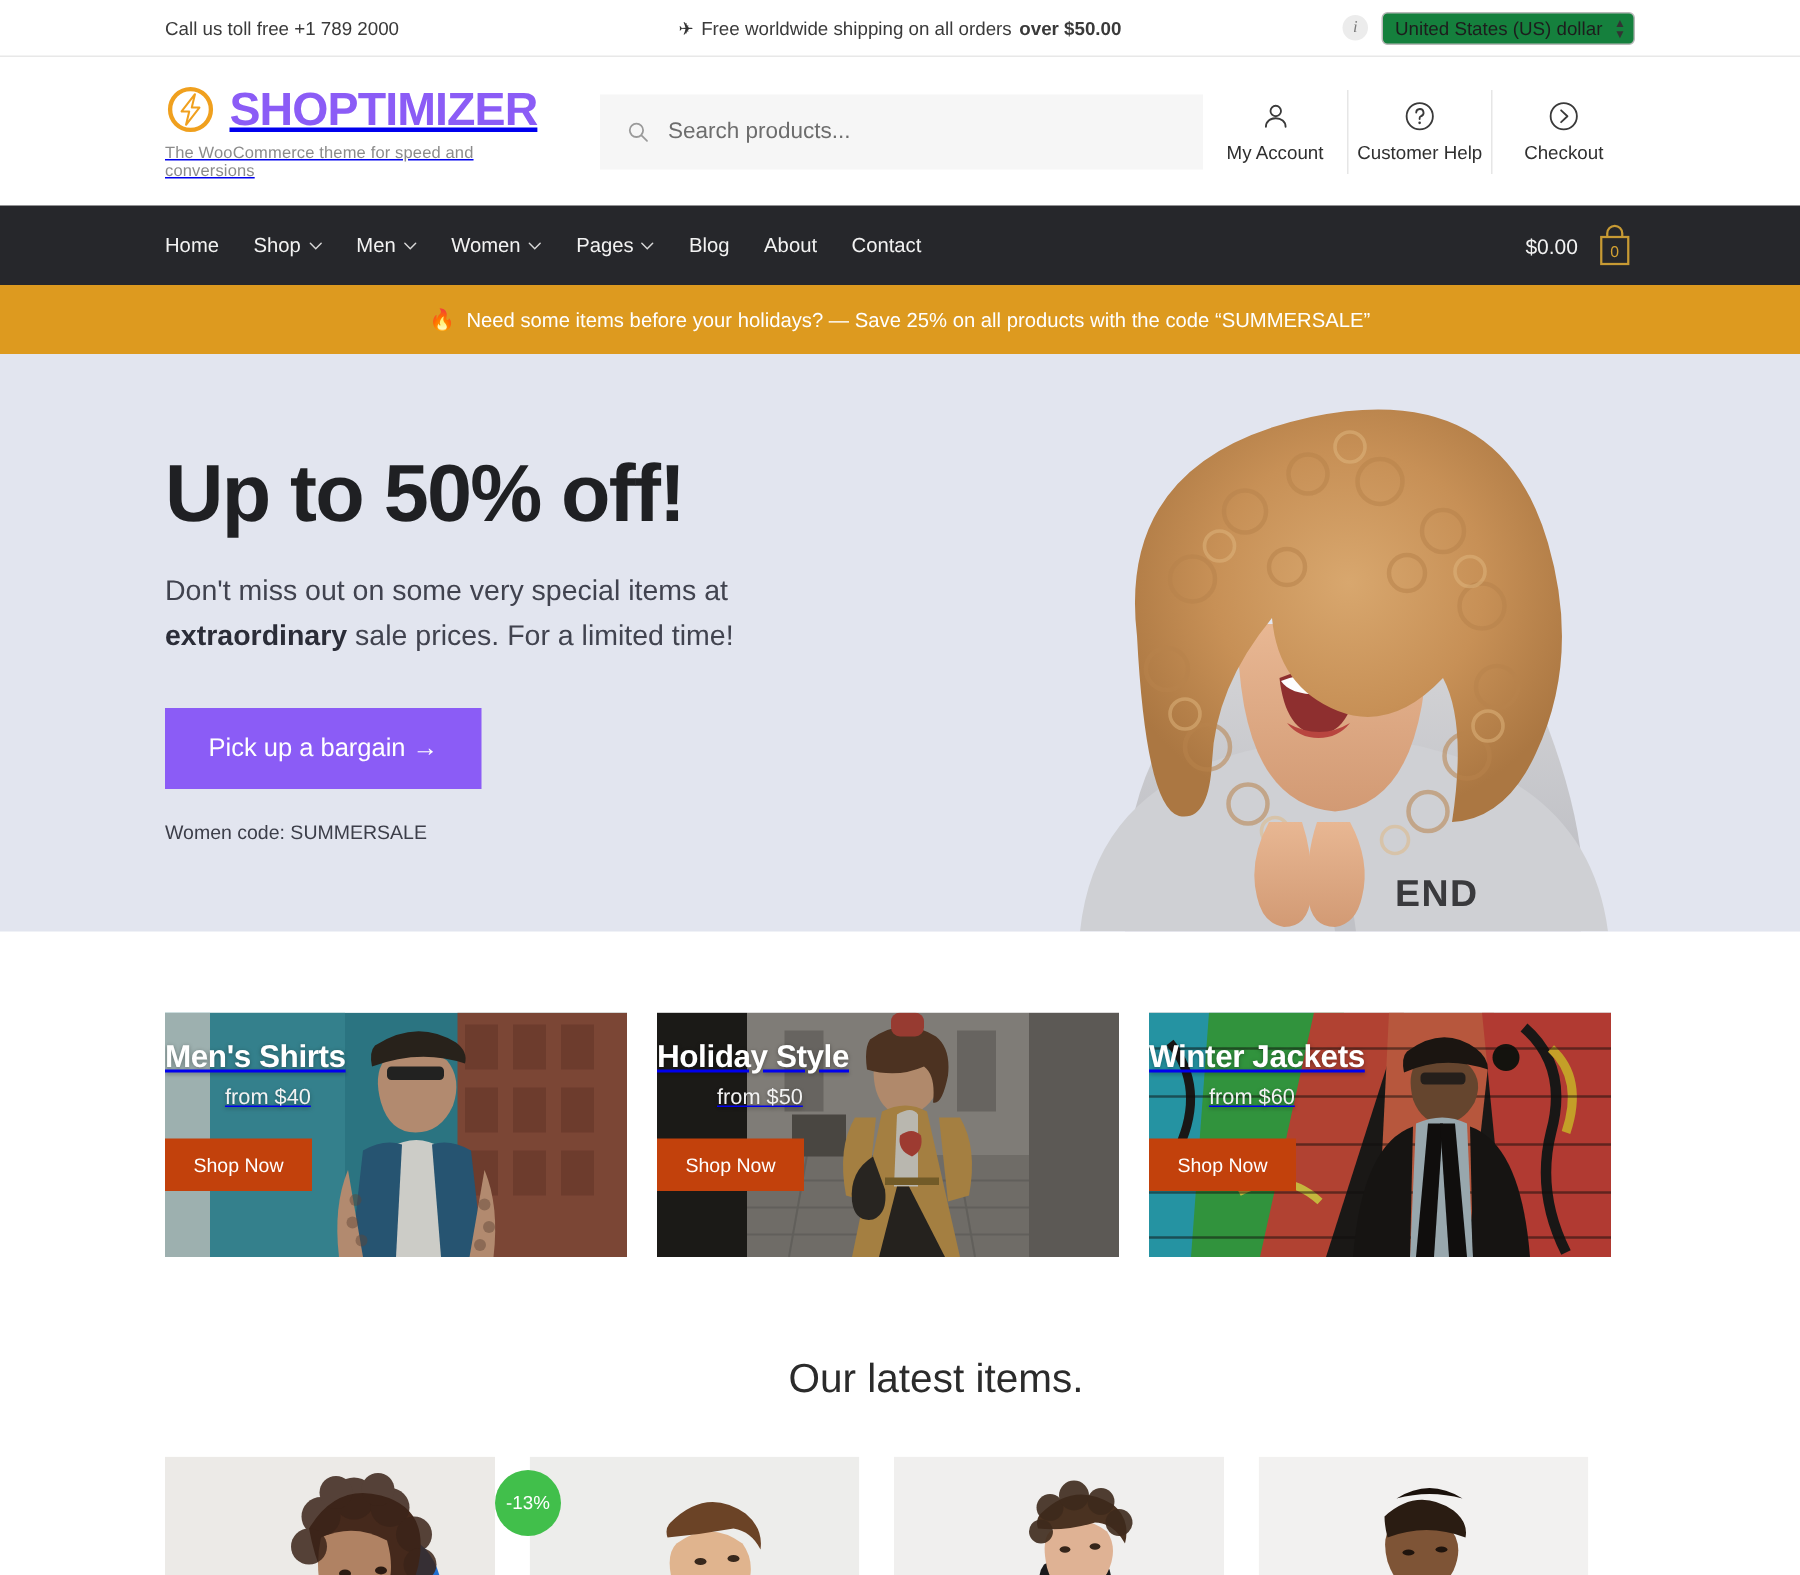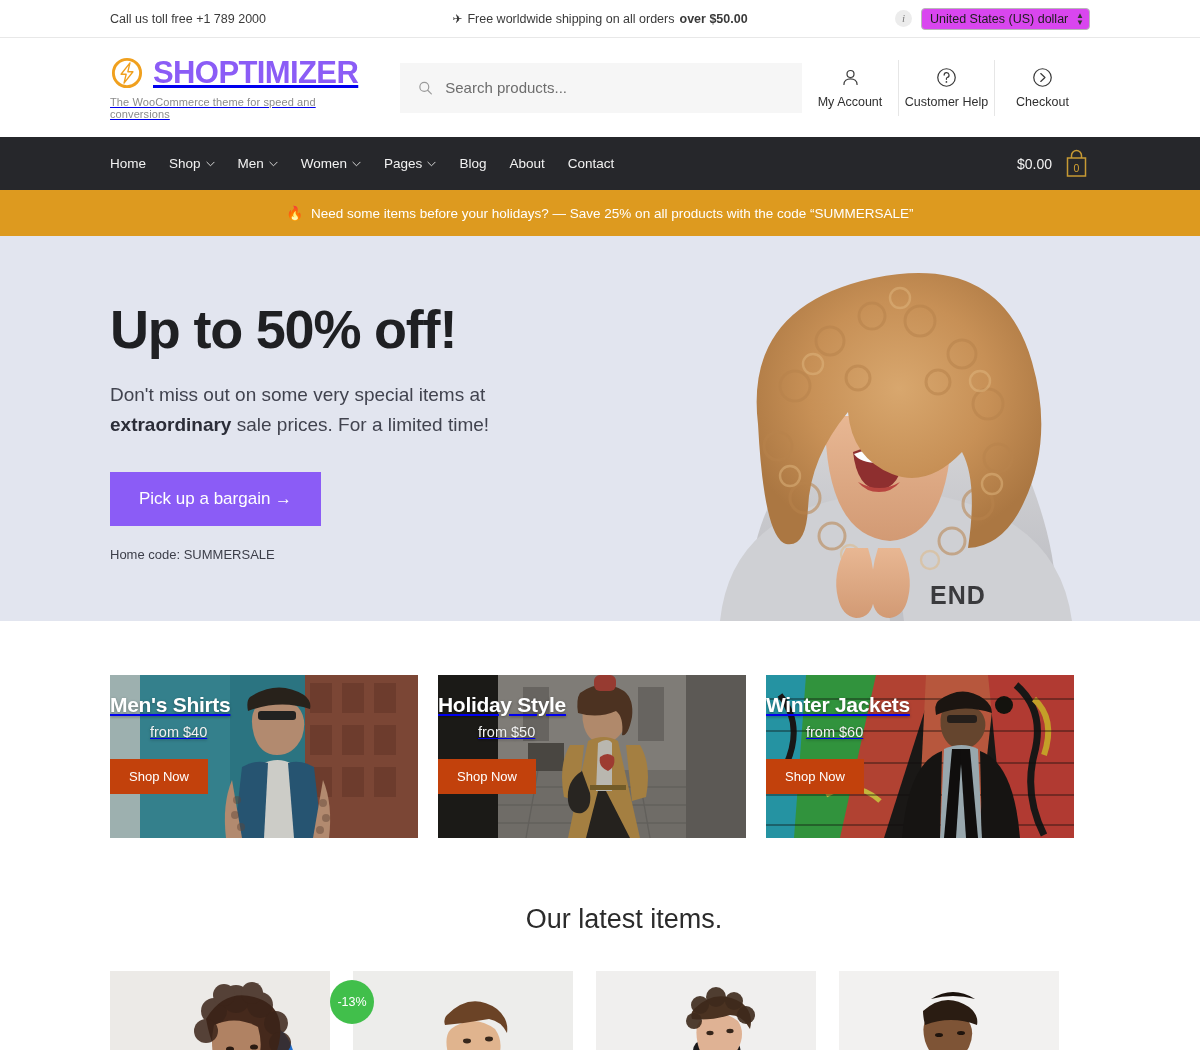--- a/index.html
+++ b/index.html
@@ -48,21 +48,21 @@
     color: #7a7a7a;
     font-style: italic;
     font-family: "Liberation Serif", serif;
     font-size: 11px;
     display: flex; align-items: center; justify-content: center;
     line-height: 1;
   }
   .currency-select {
     border: 1px solid #b9b9b9;
     border-radius: 4px;
-    background: #d946ef;
+    background: #15803d;
     font-family: "Liberation Sans", sans-serif;
     font-size: 12.5px;
     color: #1d1d1d;
     padding: 3px 20px 3px 8px;
     height: 22px;
     appearance: none;
     position: relative;
   }
   .select-wrap { position: relative; display: inline-flex; align-items: center; }
   .select-arrows {
@@ -524,21 +524,21 @@
     <path d="M300 312 q14 26 8 50 q-4 18-18 20 q-16 0-18-20 q-2-26 6-50 z" fill="url(#skin)"></path>
   </svg>
 
   <div class="hero-copy">
     <div class="hero-title">Up to 50% off!</div>
     <div class="hero-sub">
       <span>Don't miss out on some very special items at</span>
       <b>extraordinary</b><span> sale prices. For a limited time!</span>
     </div>
     <button class="hero-btn">Pick up a bargain →</button>
-    <div class="hero-code">Home code: SUMMERSALE</div>
+    <div class="hero-code">Women code: SUMMERSALE</div>
   </div>
 </div>
 
 <div class="cats">
 
   <a class="cat" href="#">
     <svg class="cat-art" viewBox="0 0 308 163" preserveAspectRatio="xMidYMid slice">
       <rect width="308" height="163" fill="#2f7f8c"></rect>
       <rect x="0" y="0" width="120" height="163" fill="#3a8d99"></rect>
       <rect x="195" y="0" width="113" height="163" fill="#8a4a36"></rect>

